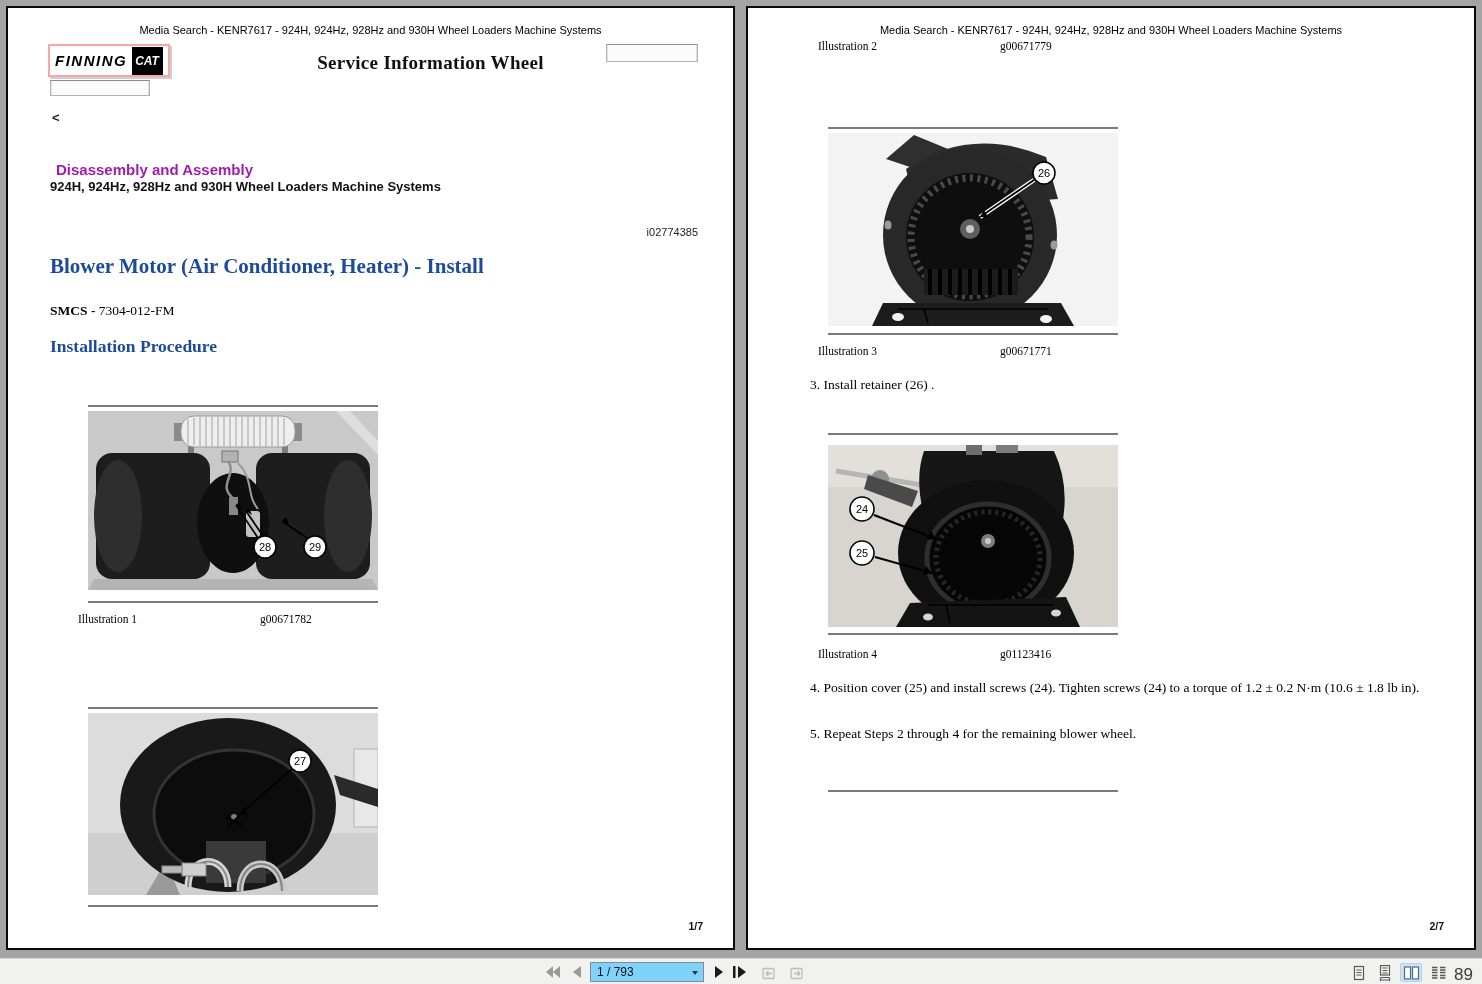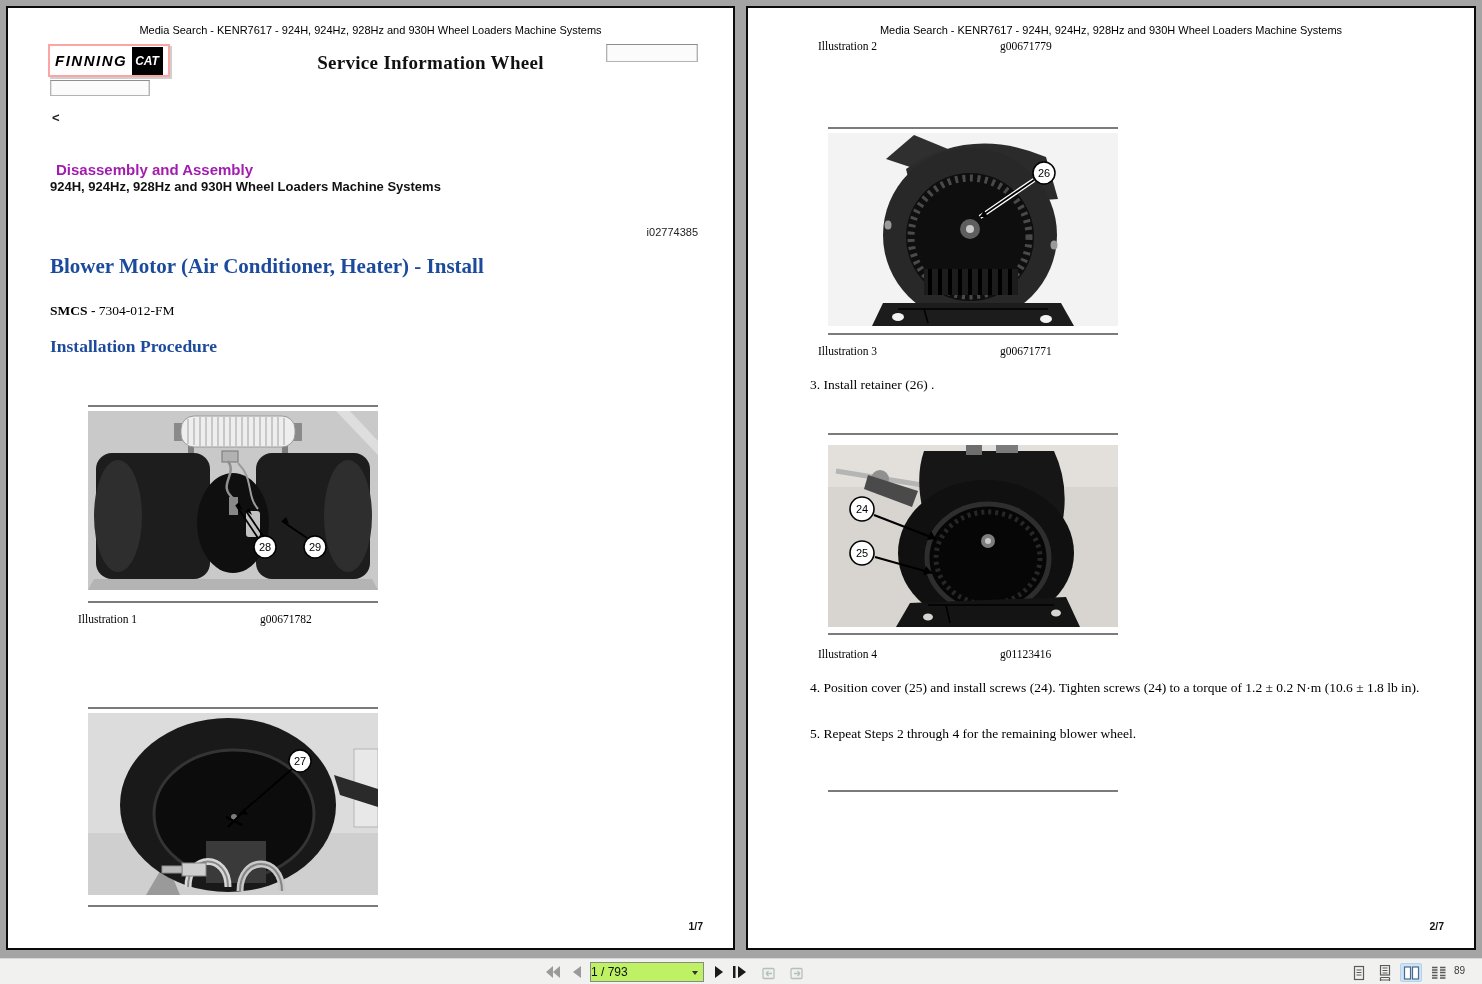--- a/index.html
+++ b/index.html
@@ -57,31 +57,31 @@
   
   #toolbar { position:absolute; left:0; bottom:0; width:1482px; height:26px;
              background:#f1f1f0; border-top:1px solid #d6d6d6;
              font-family:"Liberation Sans", sans-serif; }
   .tb-btn { position:absolute; top:5px; width:18px; height:16px; display:flex;
             align-items:center; justify-content:center; cursor:pointer; }
   #tb-first { left:544px; } #tb-prev { left:568px; }
   #tb-next  { left:710px; } #tb-last { left:731px; }
   #tb-viewprev { left:760px; } #tb-viewnext { left:787px; }
   #page-combo { position:absolute; left:590px; top:3px; width:114px; height:20px;
-                background:#bef264; border:1px solid #8a8a8a; font-size:12px; color:#111;
-                display:flex; align-items:center; cursor:pointer; }
+                background:#7dd3fc; border:1px solid #8a8a8a; font-size:12px; color:#111;
+                display:flex; align-items:center; padding-left:6px; cursor:pointer; }
   #page-combo .arrow { position:absolute; right:5px; top:8px; width:0; height:0;
                 border-left:3.5px solid transparent; border-right:3.5px solid transparent;
                 border-top:4px solid #333; }
   .layout-btn { position:absolute; top:4px; width:22px; height:19px; display:flex;
                 align-items:center; justify-content:center; cursor:pointer; border-radius:2px; }
   #lay-single { left:1348px; } #lay-scroll { left:1374px; }
   #lay-two    { left:1400px; background:#cfe3f6; border:1px solid #b3d2ee; }
   #lay-twoscroll { left:1427px; }
-  #zoom-label { position:absolute; left:1454px; top:6px; font-size:10px; color:#3c3c3c; }
+  #zoom-label { position:absolute; left:1454px; top:6px; font-size:17px; color:#3c3c3c; }
 </style>
 </head>
 <body>
 
 <div class="page" id="page1">
   <div class="hdr-line">Media Search - KENR7617 - 924H, 924Hz, 928Hz and 930H Wheel Loaders Machine Systems</div>
 
   <div class="logo-box">
     <span class="logo-finning">FINNING</span>
     <span class="logo-cat">CAT</span>

